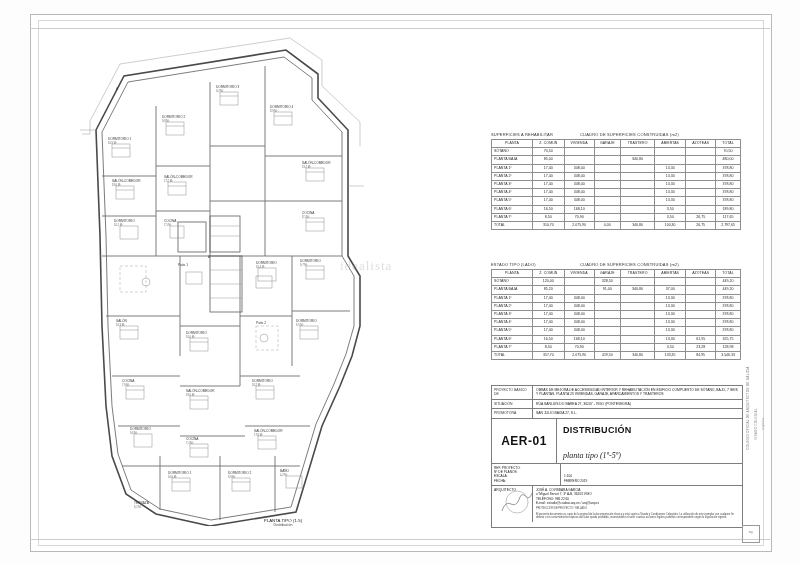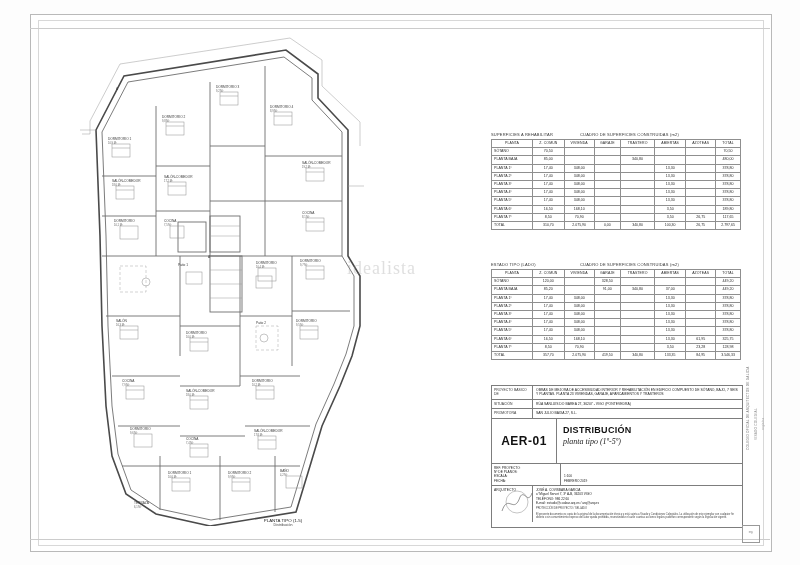--- a/index.html
+++ b/index.html
@@ -24,40 +24,40 @@
 
   
   .titleblock{position:absolute;left:491px;top:385px;width:250px;height:141px;border:0.6px solid #7d7d7d;font-size:3.6px;color:#222;}
   .tb-row{display:flex;border-bottom:0.6px solid #7d7d7d;}
   .tb-lab{width:36px;border-right:0.6px solid #7d7d7d;padding:2px 2px;font-size:3.4px;line-height:1.25;color:#333;}
   .tb-val{flex:1;padding:2px 3px;font-size:3.4px;line-height:1.3;color:#222;}
   .tb-main{display:flex;height:44px;border-bottom:0.6px solid #7d7d7d;}
   .tb-code{width:64px;border-right:0.6px solid #7d7d7d;display:flex;align-items:center;justify-content:center;font-size:12px;font-weight:bold;letter-spacing:.5px;color:#111;}
   .tb-names{flex:1;padding:6px 6px;}
   .tb-names .t1{font-size:9px;font-weight:bold;color:#111;letter-spacing:.3px;}
-  .tb-names .t2{font-size:8px;color:#222;font-family:"Liberation Serif",serif;font-style:italic;margin-top:2px;}
+  .tb-names .t2{font-size:8px;color:#222;font-family:"Liberation Serif",serif;font-style:italic;margin-top:16px;}
   .tb-ref{display:flex;border-bottom:0.6px solid #7d7d7d;}
   .tb-ref .c1{width:64px;border-right:0.6px solid #7d7d7d;padding:2px;font-size:3.2px;line-height:1.35;}
   .tb-ref .c2{flex:1;padding:2px 3px;font-size:3.2px;line-height:1.35;}
   .tb-arch{display:flex;}
   .tb-arch .a1{width:36px;border-right:0.6px solid #7d7d7d;padding:2px;font-size:3.4px;}
   .tb-arch .a2{flex:1;padding:2px 3px;font-size:3.2px;line-height:1.35;}
   .fineprint{font-size:2.6px;line-height:1.35;color:#444;margin-top:2px;}
   .sig{position:absolute;left:500px;top:487px;width:34px;height:30px;}
 
   
   .vstrip{position:absolute;right:36px;top:300px;width:22px;height:160px;}
   .vtext{position:absolute;transform:rotate(-90deg);transform-origin:left top;font-size:3.2px;color:#666;white-space:nowrap;letter-spacing:.2px;}
 
   
   .plancap{position:absolute;left:243px;top:518px;text-align:center;font-size:4.4px;color:#222;width:80px;}
   .plancap .s{font-size:3.6px;color:#444;}
 
   
-  .wm{position:absolute;left:347px;top:258px;font-size:18px;color:rgba(150,150,150,.30);font-family:"Liberation Serif",serif;letter-spacing:1px;pointer-events:none;}
+  .wm{position:absolute;left:340px;top:258px;font-size:13px;color:rgba(150,150,150,.30);font-family:"Liberation Serif",serif;letter-spacing:1px;pointer-events:none;}
 
   .logo-box{position:absolute;right:40px;bottom:22px;width:16px;height:16px;border:0.6px solid #999;}
   .logo-box div{font-size:2.6px;color:#777;text-align:center;margin-top:5px;}
 </style>
 </head>
 <body>
 
 <div class="sheet">
 
   <div class="frame-outer"></div>

